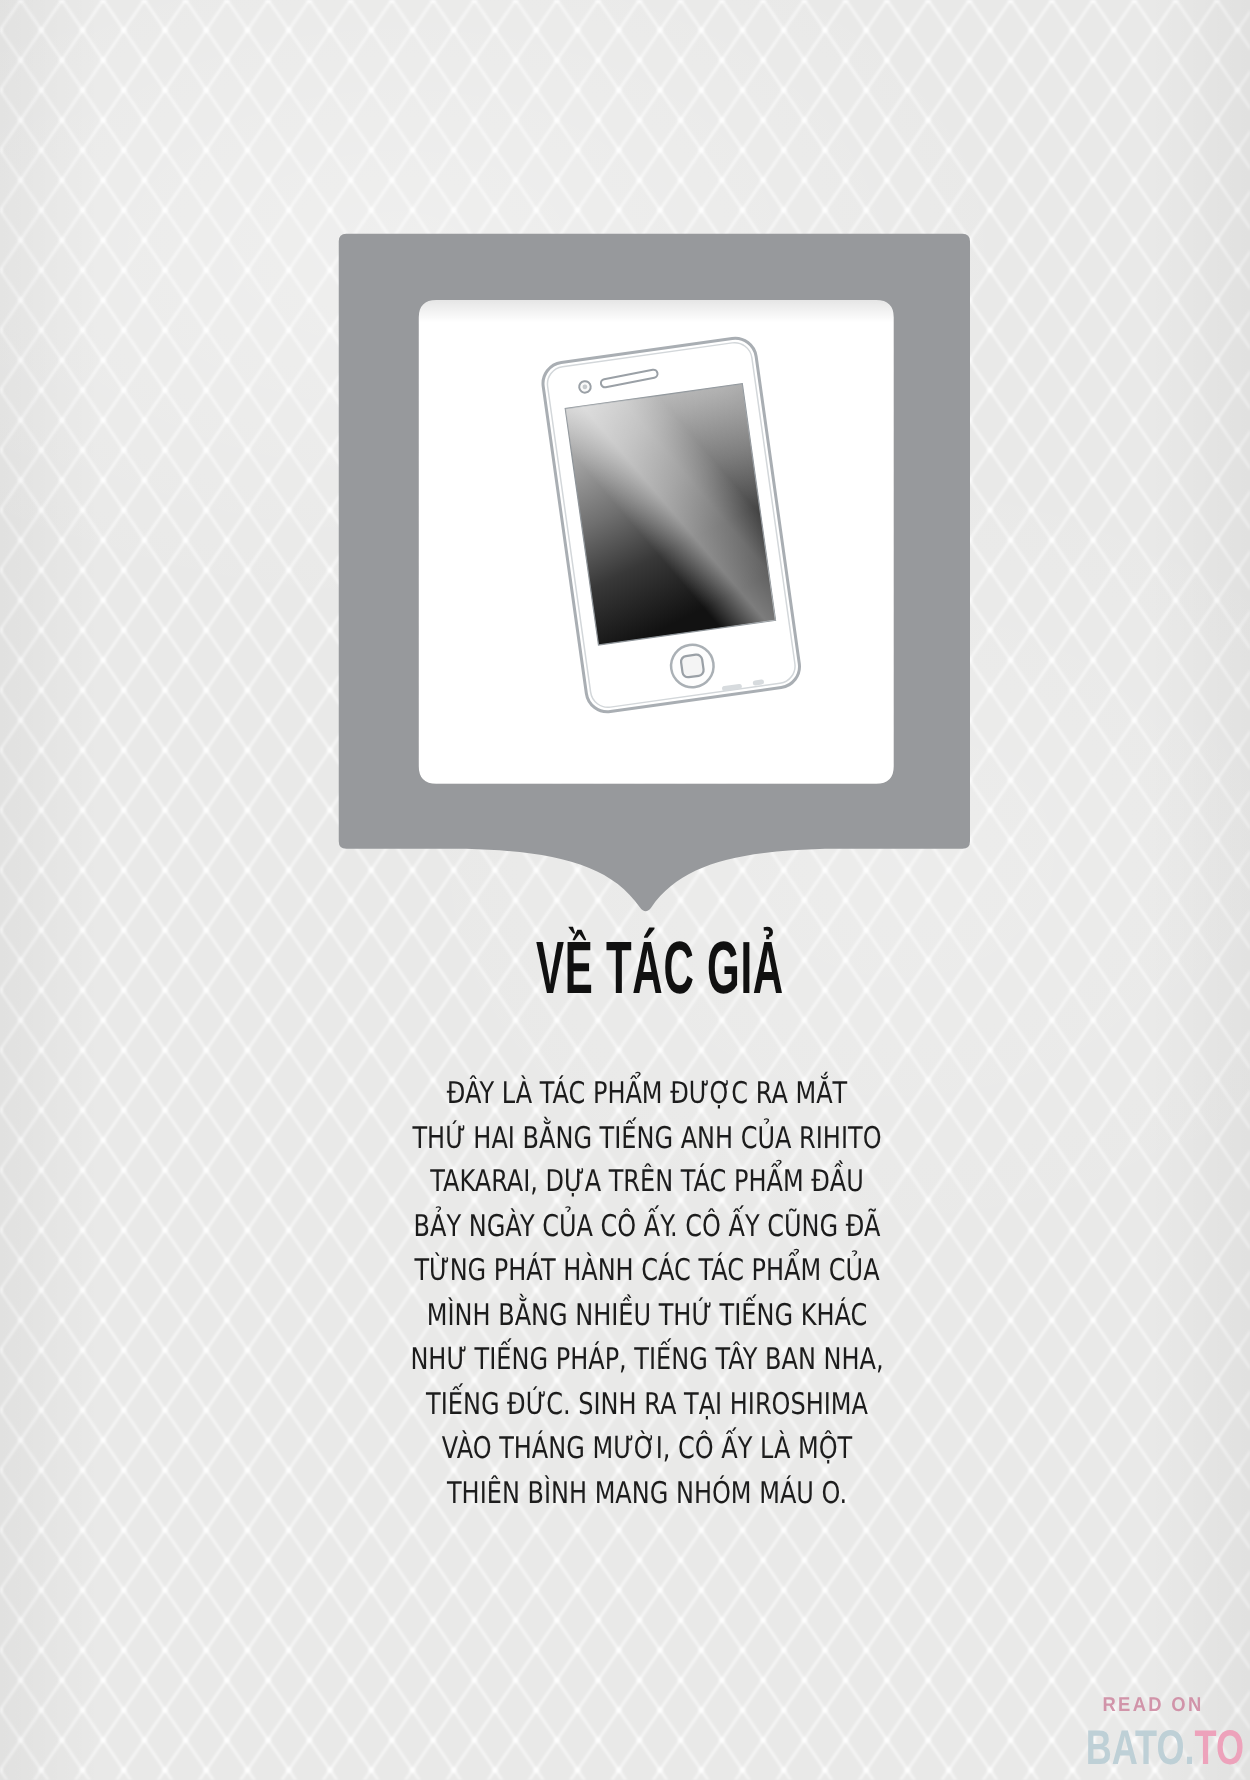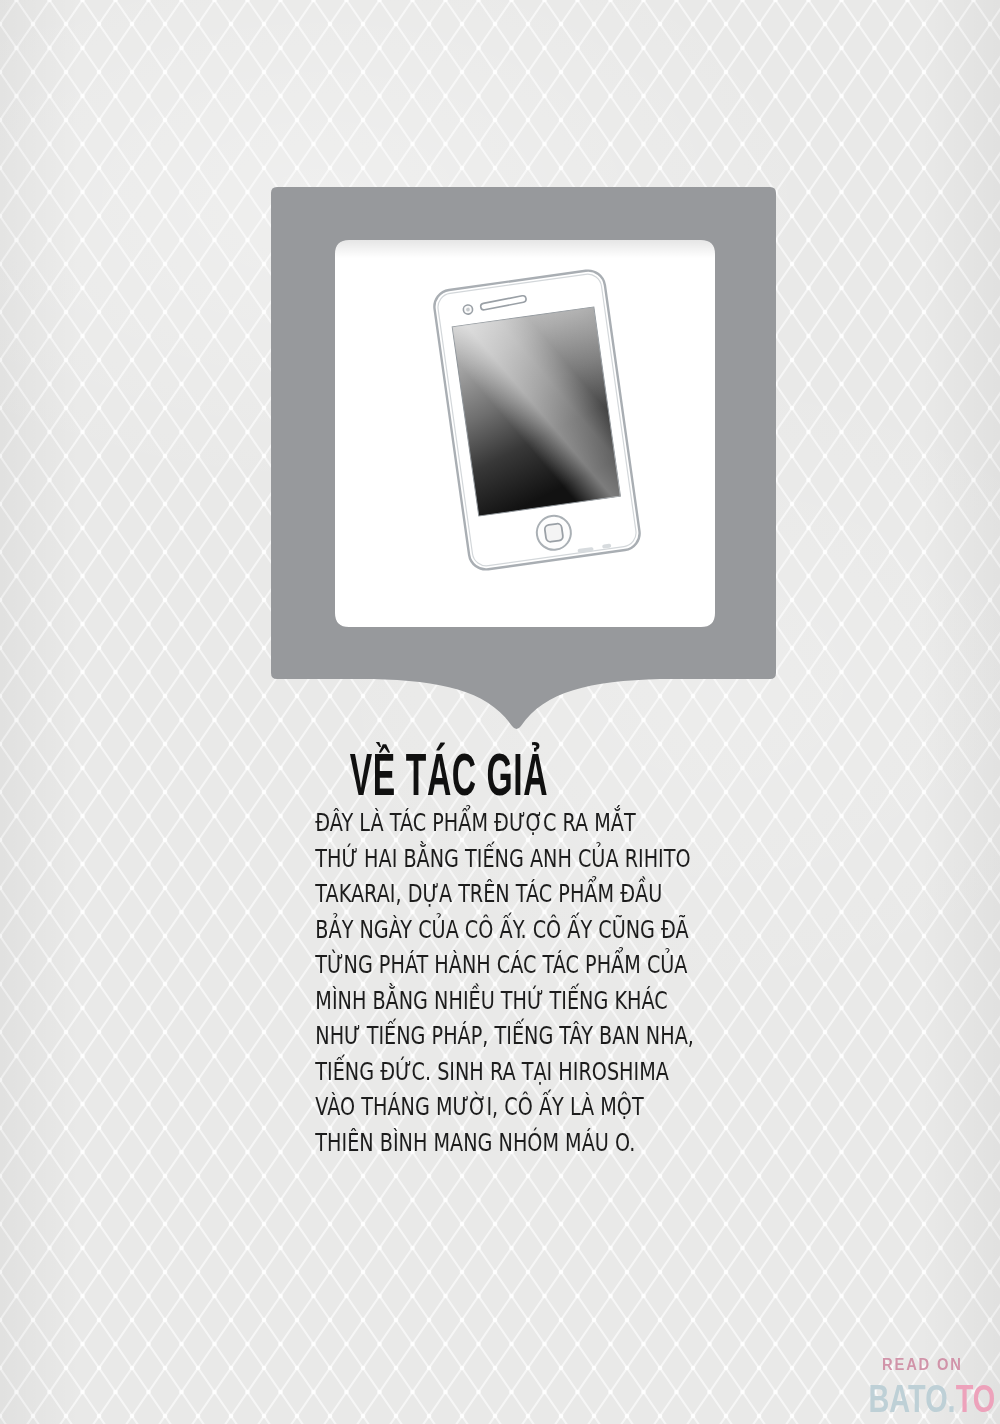--- a/index.html
+++ b/index.html
@@ -11,30 +11,30 @@
   .bg-svg{position:absolute;left:0;top:0;}
   .vignette{
     position:absolute;left:0;top:0;width:1000px;height:1424px;pointer-events:none;
     background:
       radial-gradient(820px 480px at 32% 14%, rgba(255,255,255,0.28), rgba(255,255,255,0) 62%),
       radial-gradient(700px 560px at 72% 48%, rgba(255,255,255,0.16), rgba(255,255,255,0) 60%),
       linear-gradient(90deg, rgba(0,0,0,0.035), rgba(0,0,0,0) 8%, rgba(0,0,0,0) 92%, rgba(0,0,0,0.035));
   }
   .hero-svg{position:absolute;left:250px;top:175px;}
   .title-wrap{
-    position:absolute;left:278px;top:741px;width:500px;text-align:left;
+    position:absolute;left:278px;top:741px;width:500px;text-align:center;
   }
   .title-text{
     display:inline-block;white-space:nowrap;
     font-family:"Liberation Sans",sans-serif;font-weight:bold;font-size:58px;line-height:1.15;
     color:#101010;letter-spacing:1px;
     transform:scaleX(0.58) scaleY(1.02);transform-origin:50% 0;
   }
   .about-wrap{
-    position:absolute;left:268px;top:806px;width:500px;
+    position:absolute;left:268px;top:857px;width:500px;text-align:center;
   }
   .about-text{
     display:inline-block;white-space:pre-line;
     font-family:"DejaVu Sans",sans-serif;font-size:24px;line-height:35.5px;
     color:#1c1c1c;letter-spacing:0;
     transform:scaleX(0.8);transform-origin:50% 0;
   }
   .wm-readon{
     position:absolute;top:1356px;right:37px;
     font-family:"Liberation Sans",sans-serif;font-weight:bold;font-size:16px;

